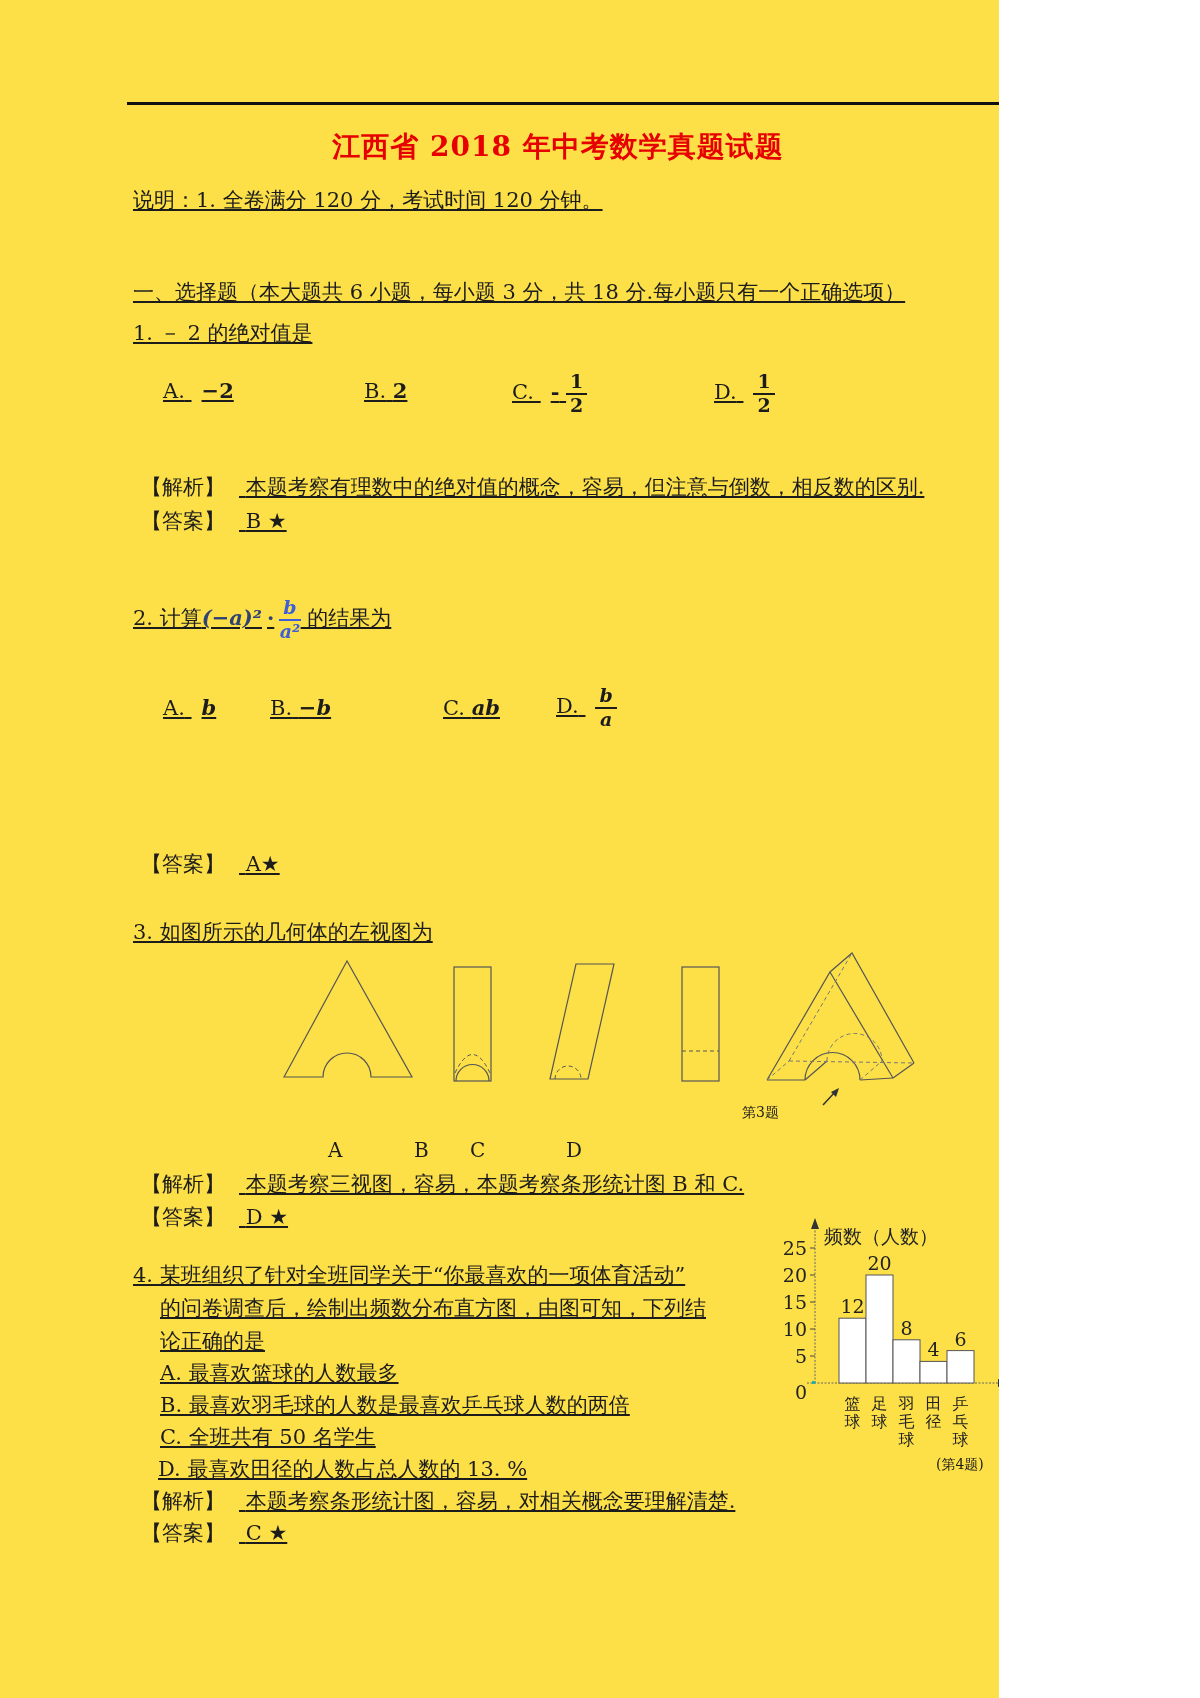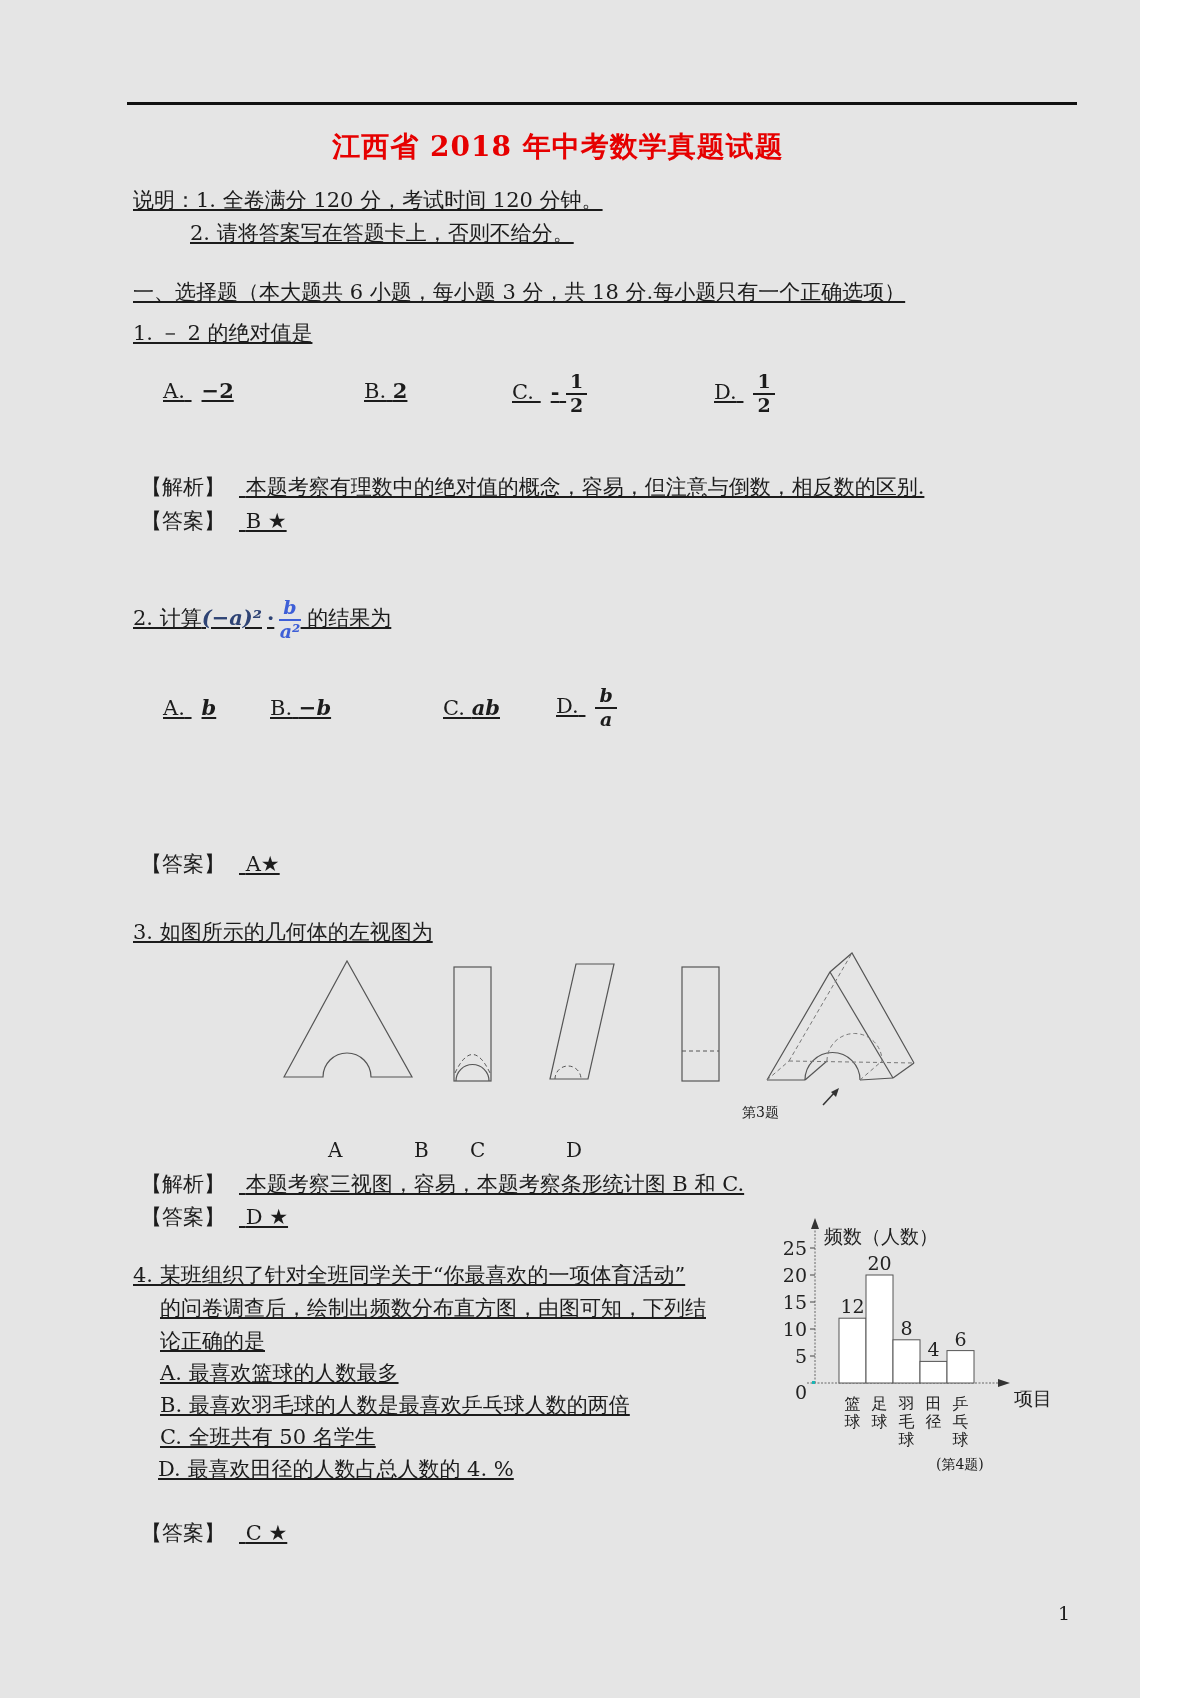--- a/index.html
+++ b/index.html
@@ -1,16 +1,16 @@
 <!DOCTYPE html>
 <html style="--title-red: #e60000; --formula-dark: #2e4374; --formula-blue: #3e5fd7; --ink: #1c1c1c;"><head>
 <meta charset="utf-8">
 <style>
   html,body{margin:0;padding:0;background:#fff;}
-  .page{position:relative;width:1140px;height:1698px;background:#e5e5e5;overflow:hidden;
+  .page{position:relative;width:999px;height:1698px;background:#fde047;overflow:hidden;
         font-family:"DejaVu Serif","Liberation Serif",serif;color:var(--ink,#1c1c1c);}
   .t{position:absolute;font-size:21px;white-space:nowrap;text-decoration:underline;}
   .toprule{position:absolute;left:127px;top:102px;width:950px;height:3px;background:#111;}
   .title{position:absolute;left:133px;top:128px;width:850px;margin:0;text-align:center;
          font-size:28px;font-weight:bold;color:var(--title-red,#e60000);letter-spacing:1px;}
   .blab{display:inline-block;width:98px;margin-left:8px;}
   .gap{margin-left:10px;}
   .frac{display:inline-block;vertical-align:middle;text-align:center;line-height:1.05;font-weight:bold;font-size:19px;}
   .frac .num{display:block;border-bottom:2px solid currentColor;padding:0 4px 1px;}
   .frac .den{display:block;padding-top:1px;}
@@ -28,21 +28,20 @@
 </head>
 <body>
 
 <div class="page">
 
   <div class="toprule"></div>
 
   <h1 class="title">江西省 2018 年中考数学真题试题</h1>
 
   <div class="t" style="left:133px;top:186px">说明：1. 全卷满分 120 分，考试时间 120 分钟。</div>
-  <div class="t" style="left:190px;top:219px">2. 请将答案写在答题卡上，否则不给分。</div>
 
   <div class="t" style="left:133px;top:278px">一、选择题（本大题共 6 小题，每小题 3 分，共 18 分.每小题只有一个正确选项）</div>
 
   <div class="t" style="left:133px;top:319px">1. － 2 的绝对值是</div>
 
   <div class="t" style="left:163px;top:378px">
     <span>A.</span>
     <span class="fval gap">−2</span>
   </div>
   <div class="t" style="left:364px;top:378px">
@@ -149,21 +148,21 @@
     <span class="blab">【答案】</span>
     <span>D ★</span>
   </div>
 
   <div class="t" style="left:133px;top:1261px">4. 某班组织了针对全班同学关于“你最喜欢的一项体育活动”</div>
   <div class="t" style="left:160px;top:1294px">的问卷调查后，绘制出频数分布直方图，由图可知，下列结</div>
   <div class="t" style="left:160px;top:1327px">论正确的是</div>
   <div class="t" style="left:160px;top:1359px">A. 最喜欢篮球的人数最多</div>
   <div class="t" style="left:160px;top:1391px">B. 最喜欢羽毛球的人数是最喜欢乒乓球人数的两倍</div>
   <div class="t" style="left:160px;top:1423px">C. 全班共有 50 名学生</div>
-  <div class="t" style="left:158px;top:1455px">D. 最喜欢田径的人数占总人数的 4. %</div>
+  <div class="t" style="left:158px;top:1455px">D. 最喜欢田径的人数占总人数的 13. %</div>
 
   <svg class="fig" style="left:728px;top:1215px" width="345" height="255" viewBox="0 0 345 255">
       <line x1="87" y1="168" x2="87" y2="10" stroke="#666" stroke-width="1" stroke-dasharray="2,1.5"></line>
       <line x1="79" y1="168" x2="274" y2="168" stroke="#666" stroke-width="1" stroke-dasharray="2,1.5"></line>
       <path d="M87,3 L83,14 L91,14 Z" fill="#333"></path>
       <path d="M282,168 L270,164 L270,172 Z" fill="#333"></path>
       <rect x="84" y="166" width="3" height="3" fill="#19b5b5"></rect>
       <text x="79" y="184" text-anchor="end" font-size="19">0</text>
       <line x1="87" y1="141" x2="82" y2="141" stroke="#444" stroke-width="1"></line>
       <text x="79" y="148" text-anchor="end" font-size="19">5</text>
@@ -188,20 +187,24 @@
       <text x="205.5" y="141.4" text-anchor="middle" font-size="19">4</text>
       <text x="205.5" y="180" text-anchor="middle" font-size="16"><tspan x="205.5" dy="14">田</tspan><tspan x="205.5" dy="18">径</tspan></text>
       <rect x="219" y="135.6" width="27" height="32.400000000000006" fill="#ffffff" stroke="#555555" stroke-width="1"></rect>
       <text x="232.5" y="130.6" text-anchor="middle" font-size="19">6</text>
       <text x="232.5" y="180" text-anchor="middle" font-size="16"><tspan x="232.5" dy="14">乒</tspan><tspan x="232.5" dy="18">乓</tspan><tspan x="232.5" dy="18">球</tspan></text>
       <text x="96" y="28" font-size="19">频数（人数）</text>
       <text x="286" y="190" font-size="19">项目</text>
     </svg>
   <div class="caption" style="left:936px;top:1456px">(第4题)</div>
 
+  <div class="t" style="left:133px;top:1487px">
+    <span class="blab">【解析】</span>
+    <span>本题考察条形统计图，容易，对相关概念要理解清楚.</span>
+  </div>
   <div class="t" style="left:133px;top:1519px">
     <span class="blab">【答案】</span>
     <span>C ★</span>
   </div>
 
   <div class="pageno" style="left:1058px;top:1602px">1</div>
 
 </div>
 
 </body></html>

